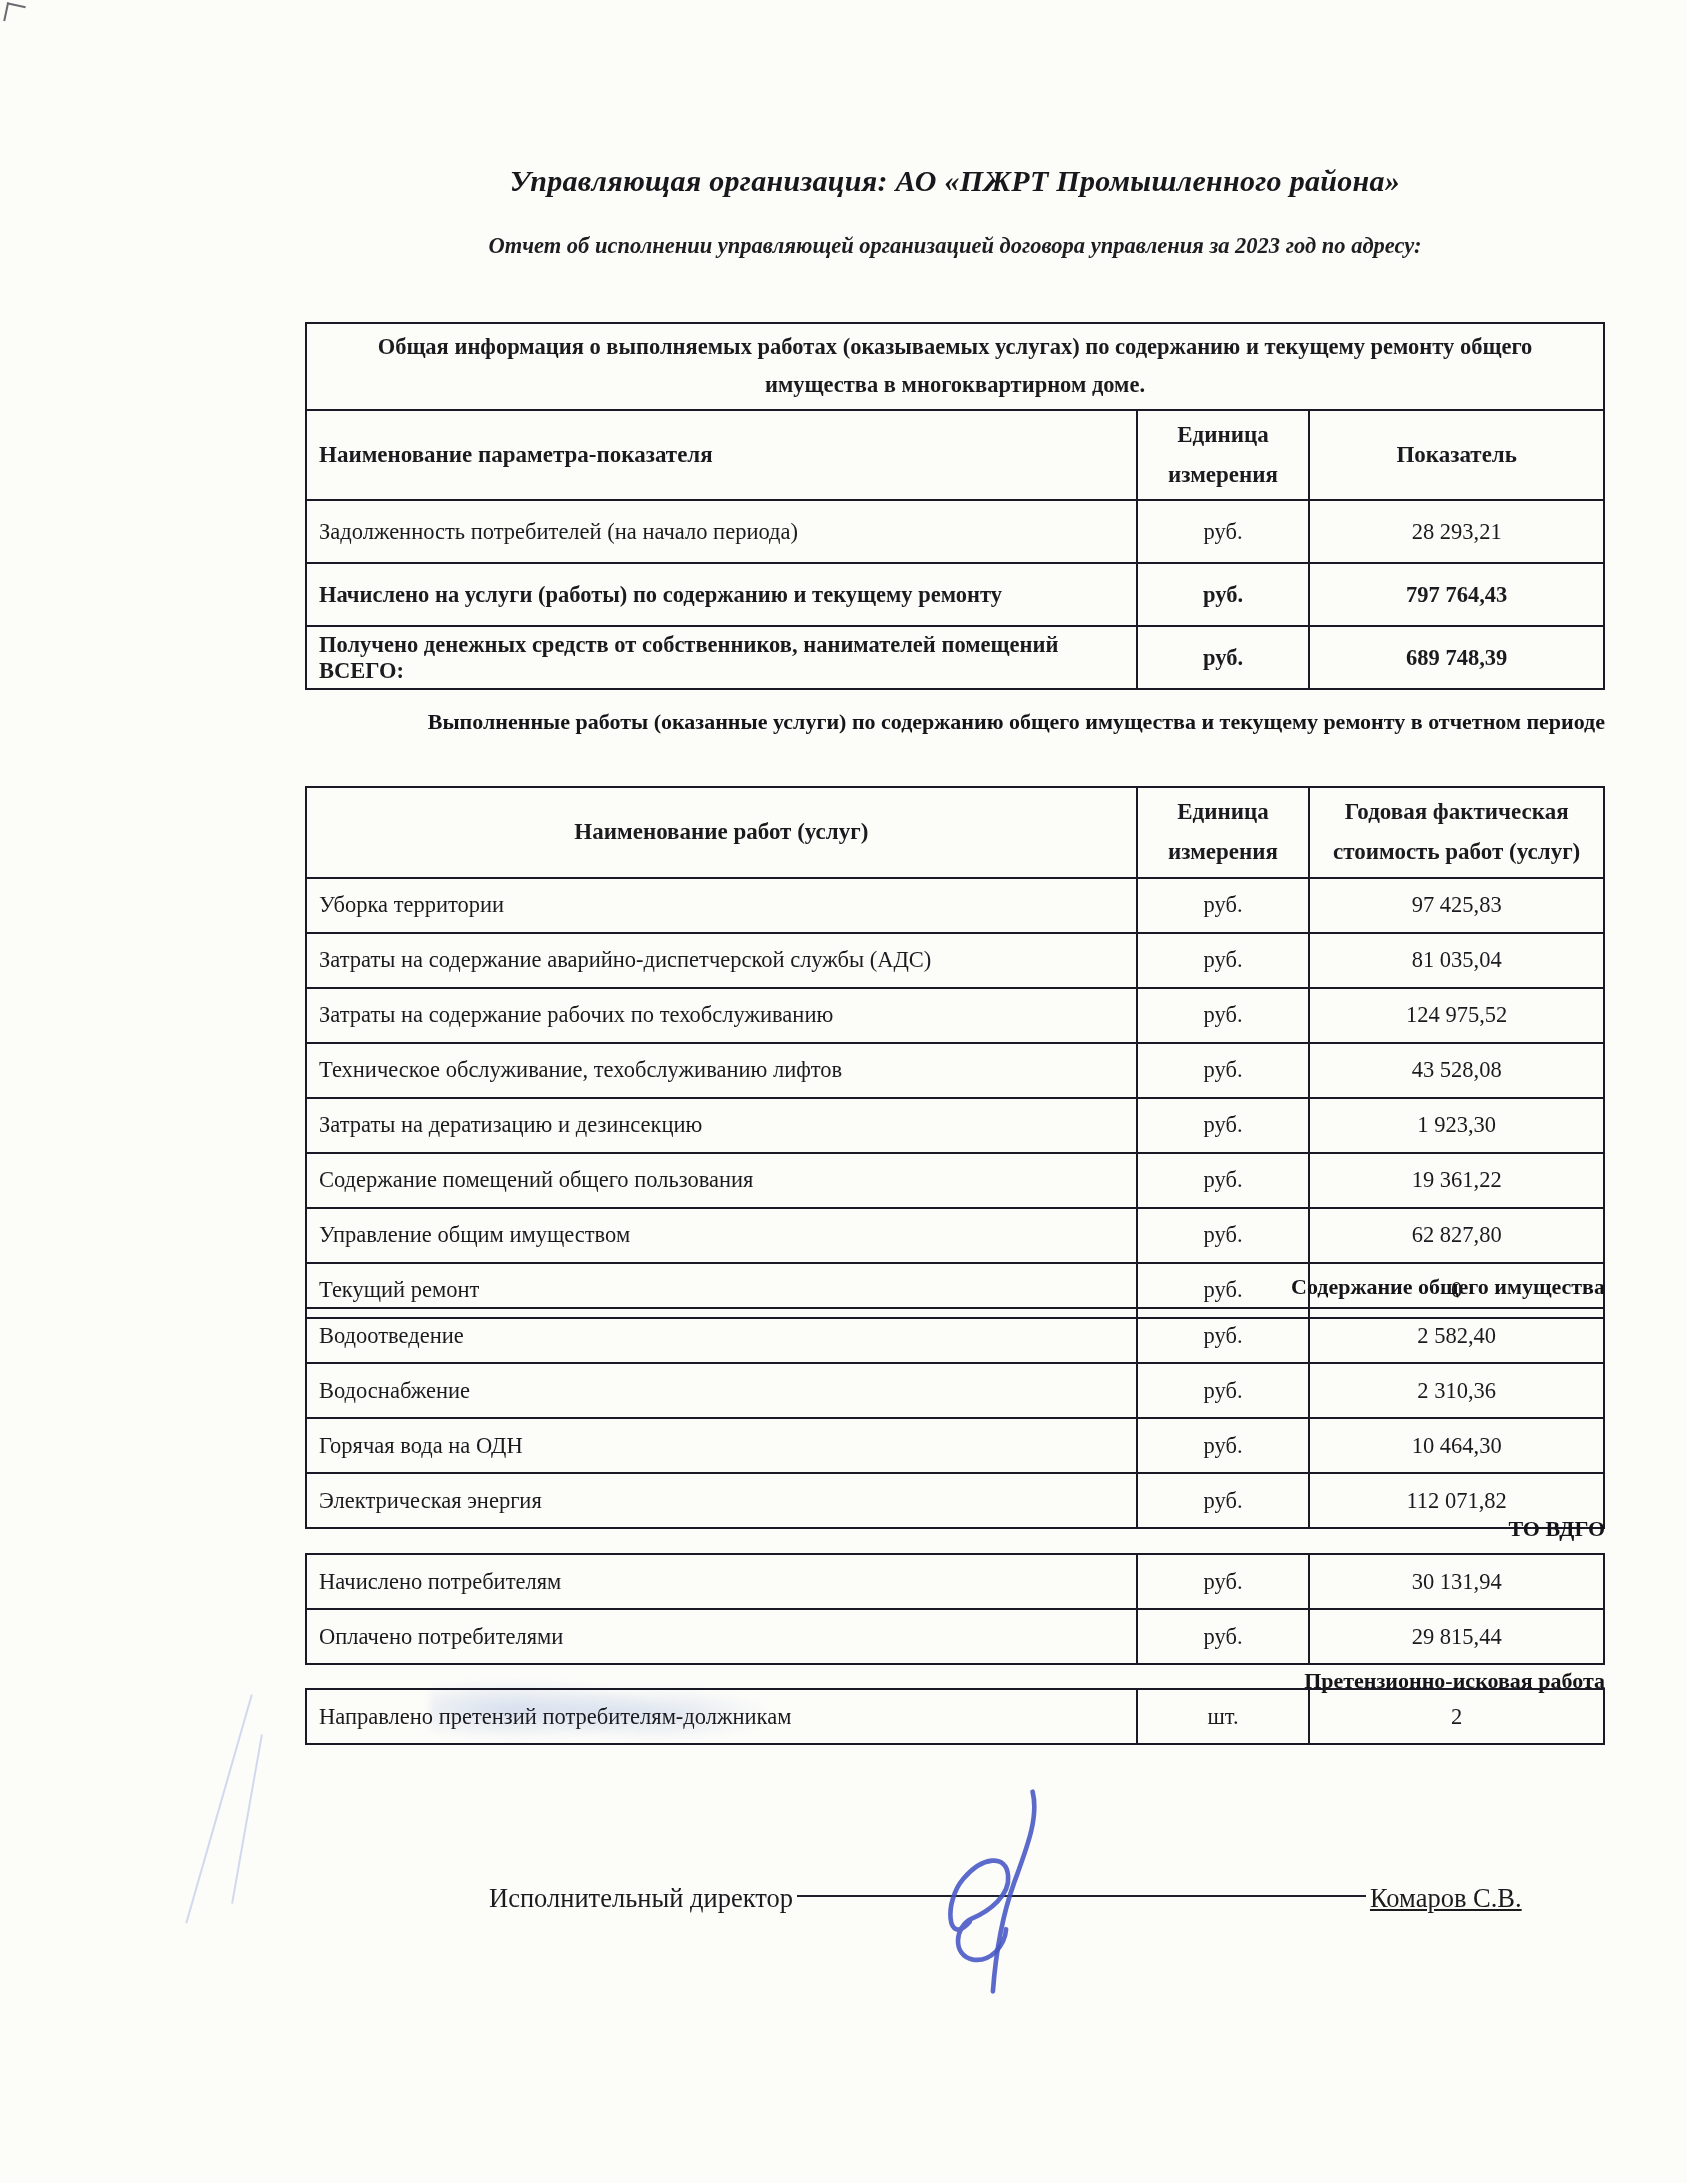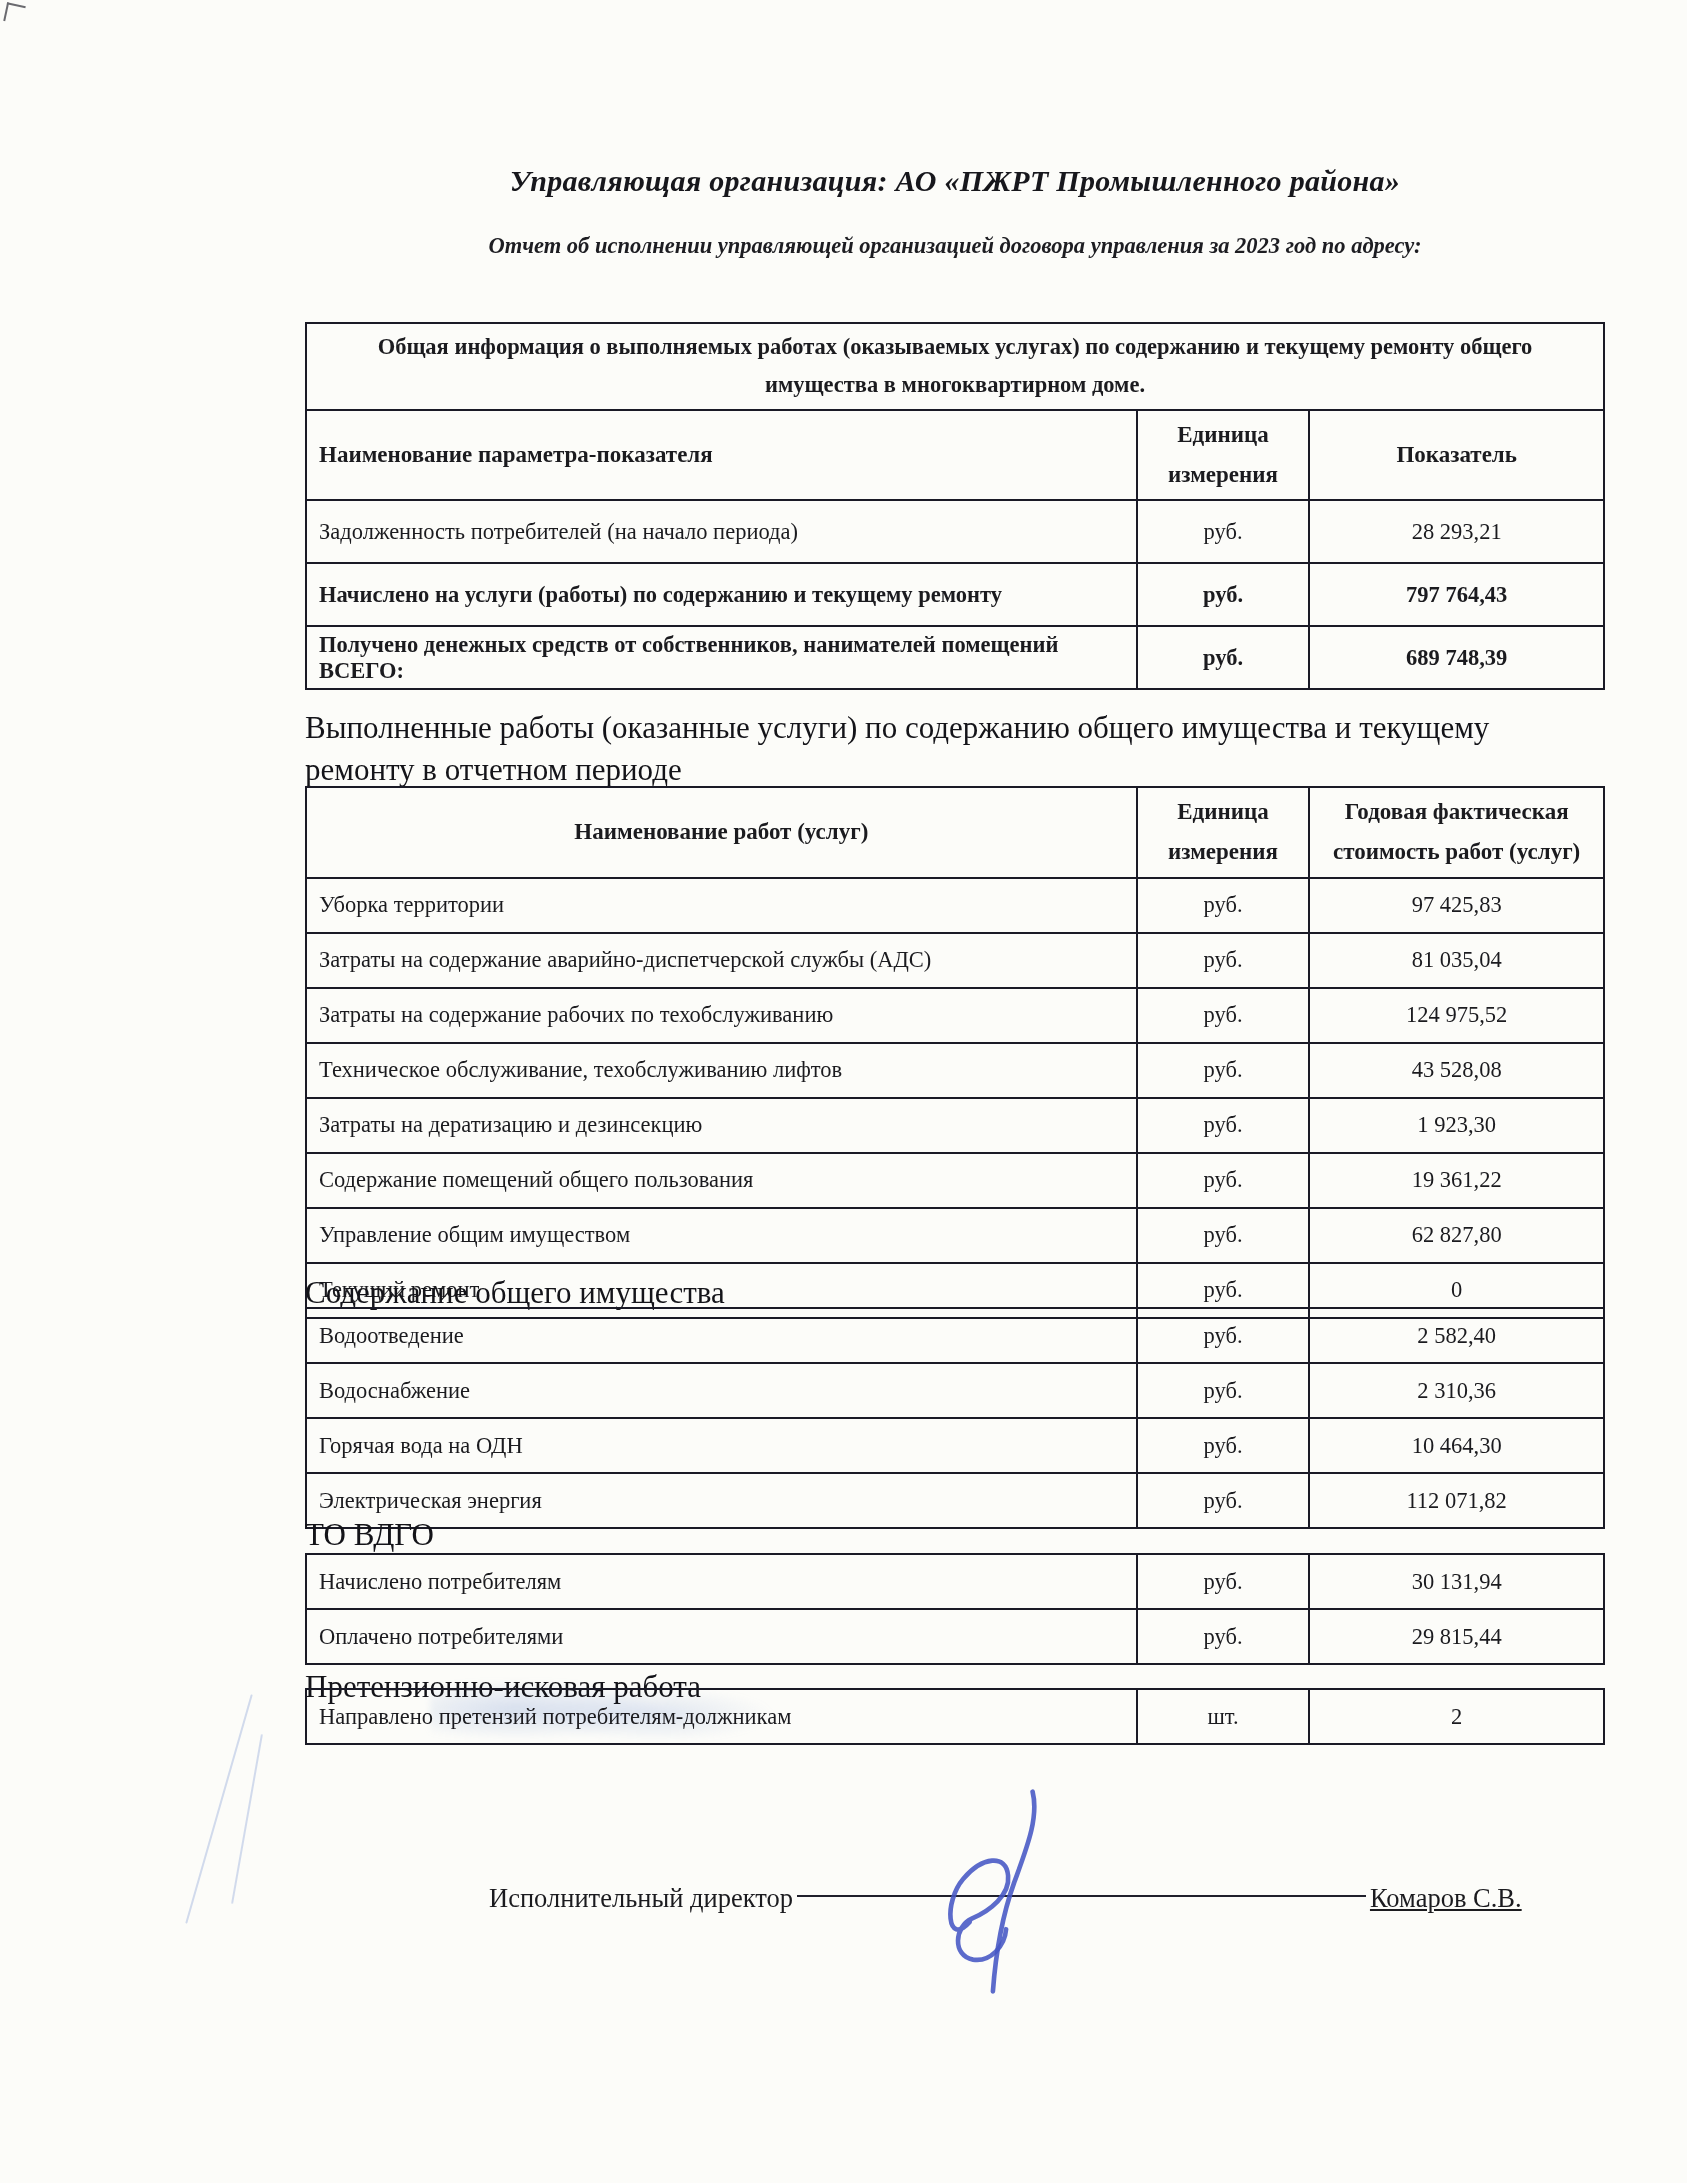--- a/index.html
+++ b/index.html
@@ -60,21 +60,21 @@
   td.name{text-align:left;}
   td.unit{text-align:center;white-space:nowrap;}
   td.val{text-align:center;white-space:nowrap;}
   tr.bold-row td{font-weight:bold;}
 
   #table1{top:322px;}
   #table1 td{height:53px;}
   #table1 .tbl-caption td{height:69px;}
 
   .section-title{
-    text-align:left;font-weight:normal;font-size:31px;line-height:1.35;
+    text-align:right;font-weight:bold;font-size:22px;line-height:1.35;
     color:#141419;
   }
   #sec2-title{top:707px;}
   #table2{top:786px;}
   #table2 td{height:45px;}
   #sec3-title{top:1272px;}
   #table3{top:1307px;}
   #table3 td{height:45px;}
   #sec4-title{top:1514px;}
   #table4{top:1553px;}

